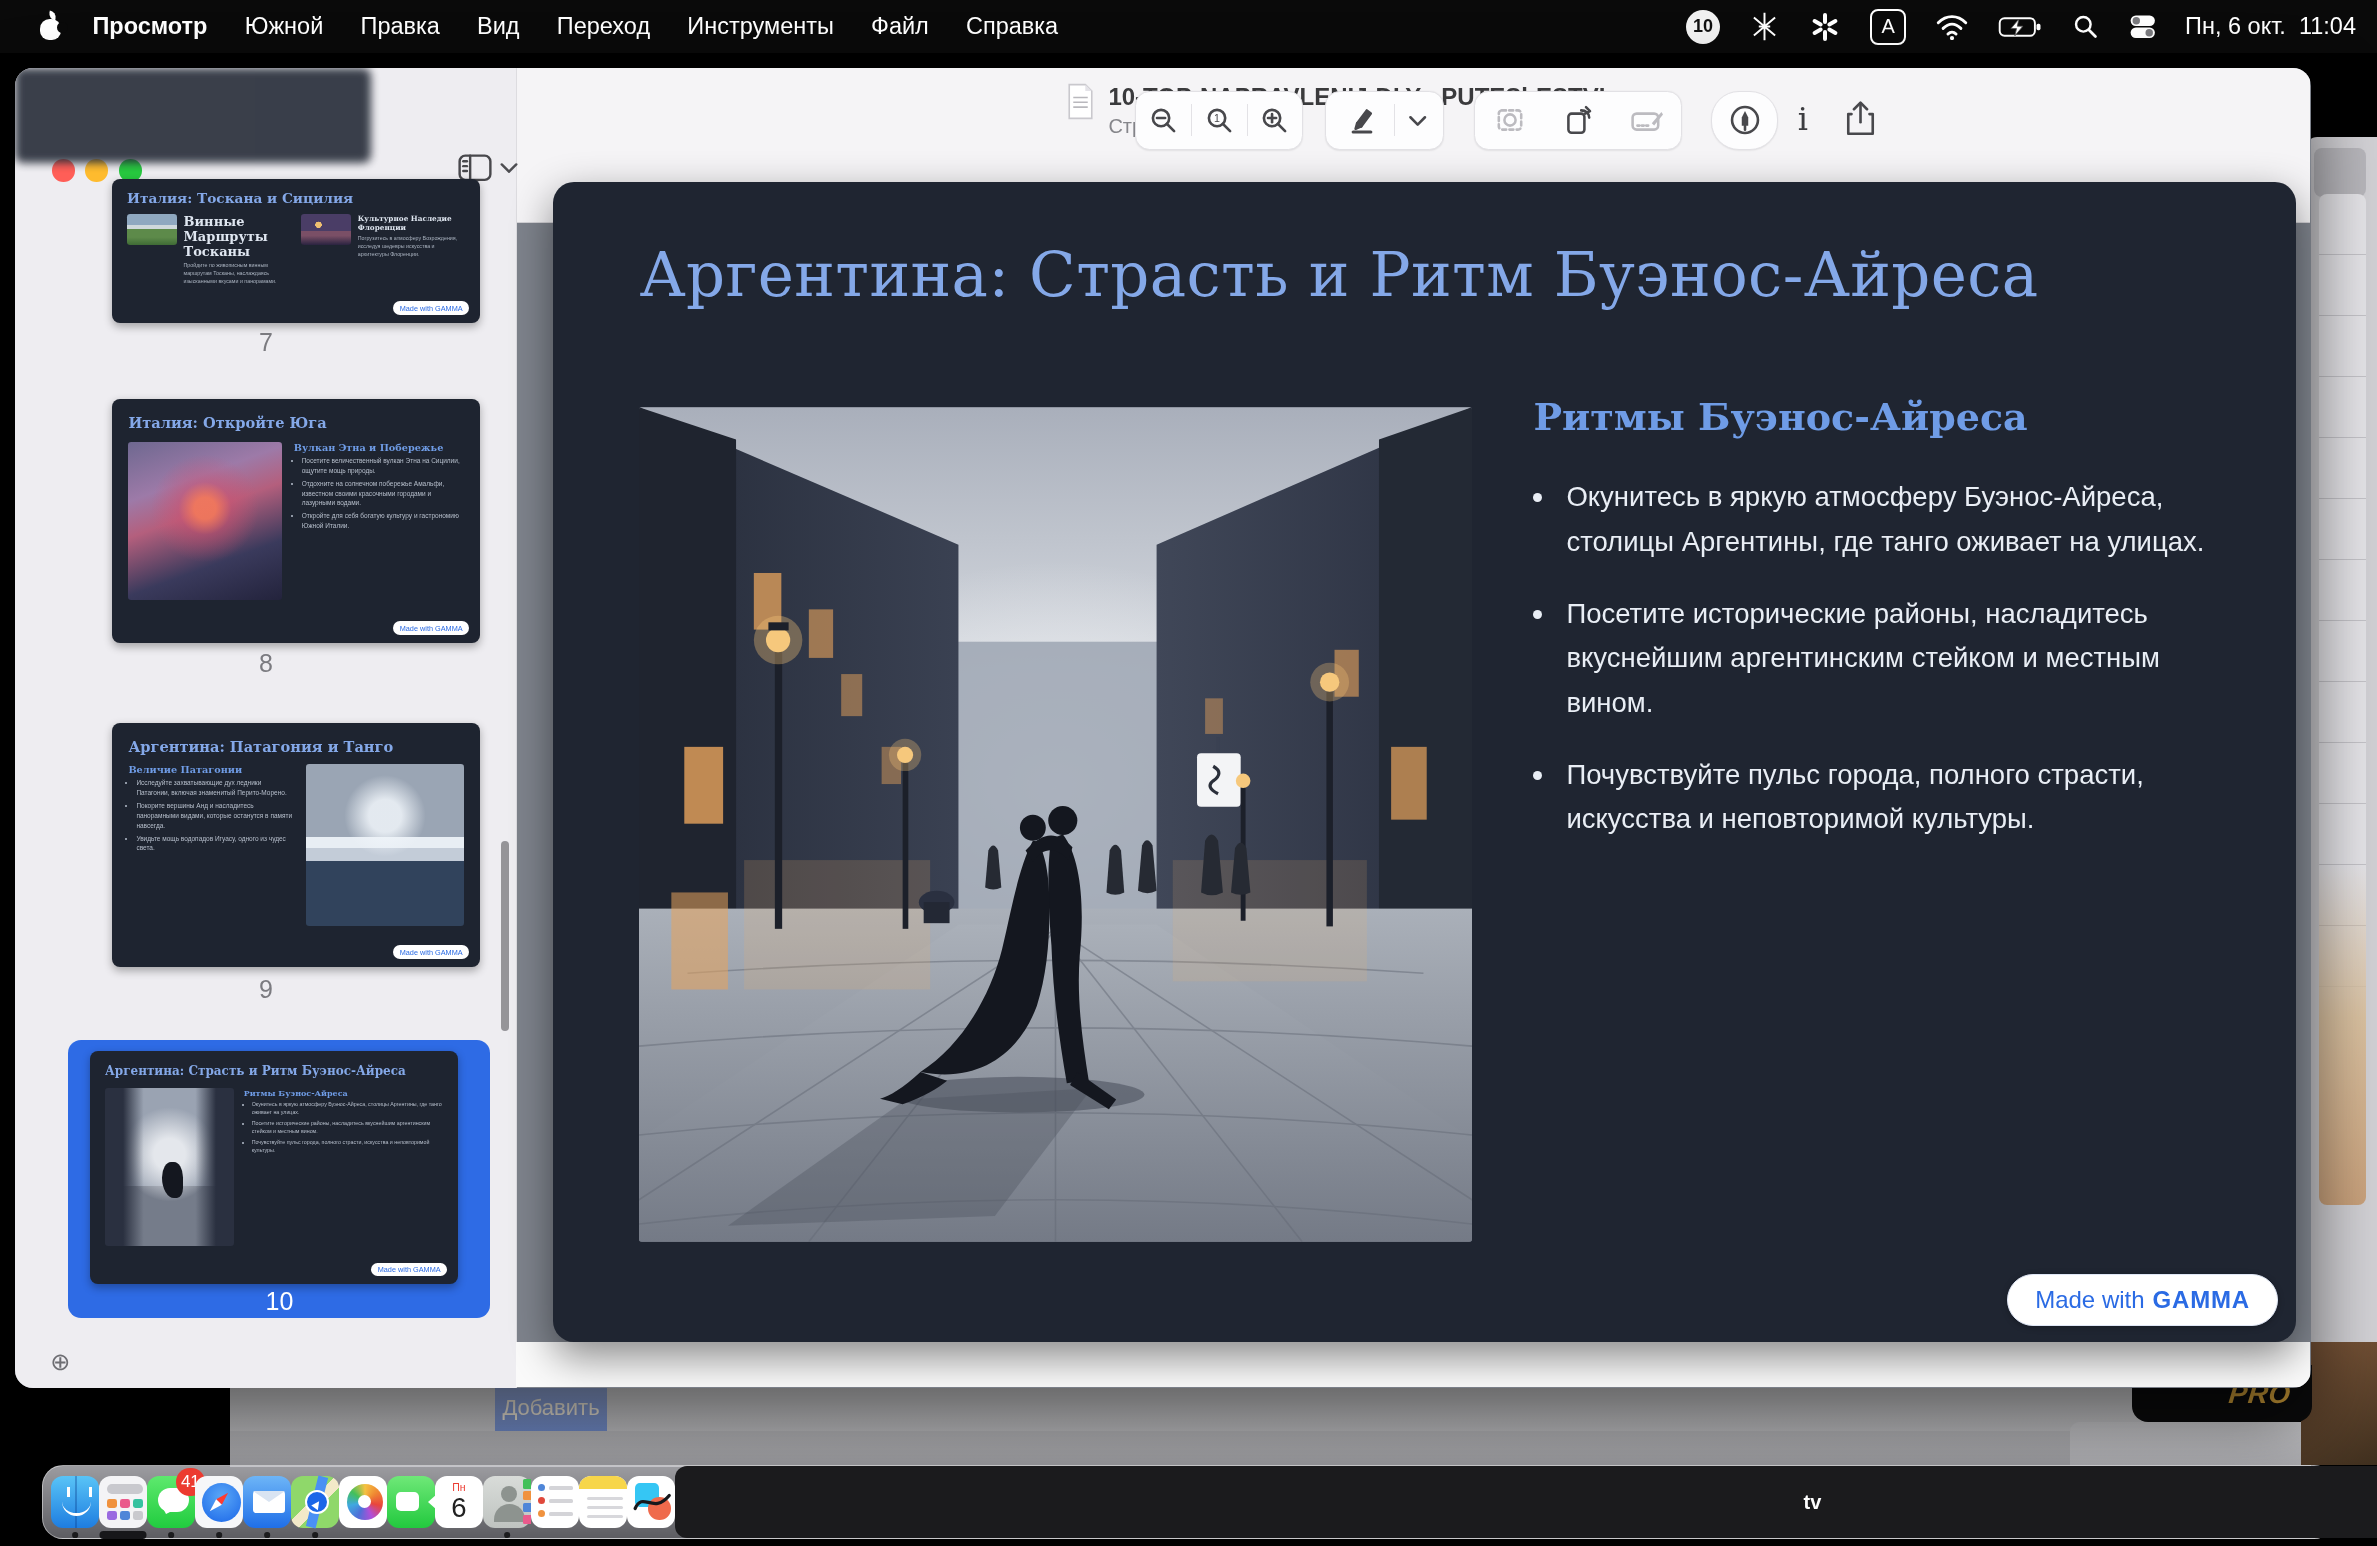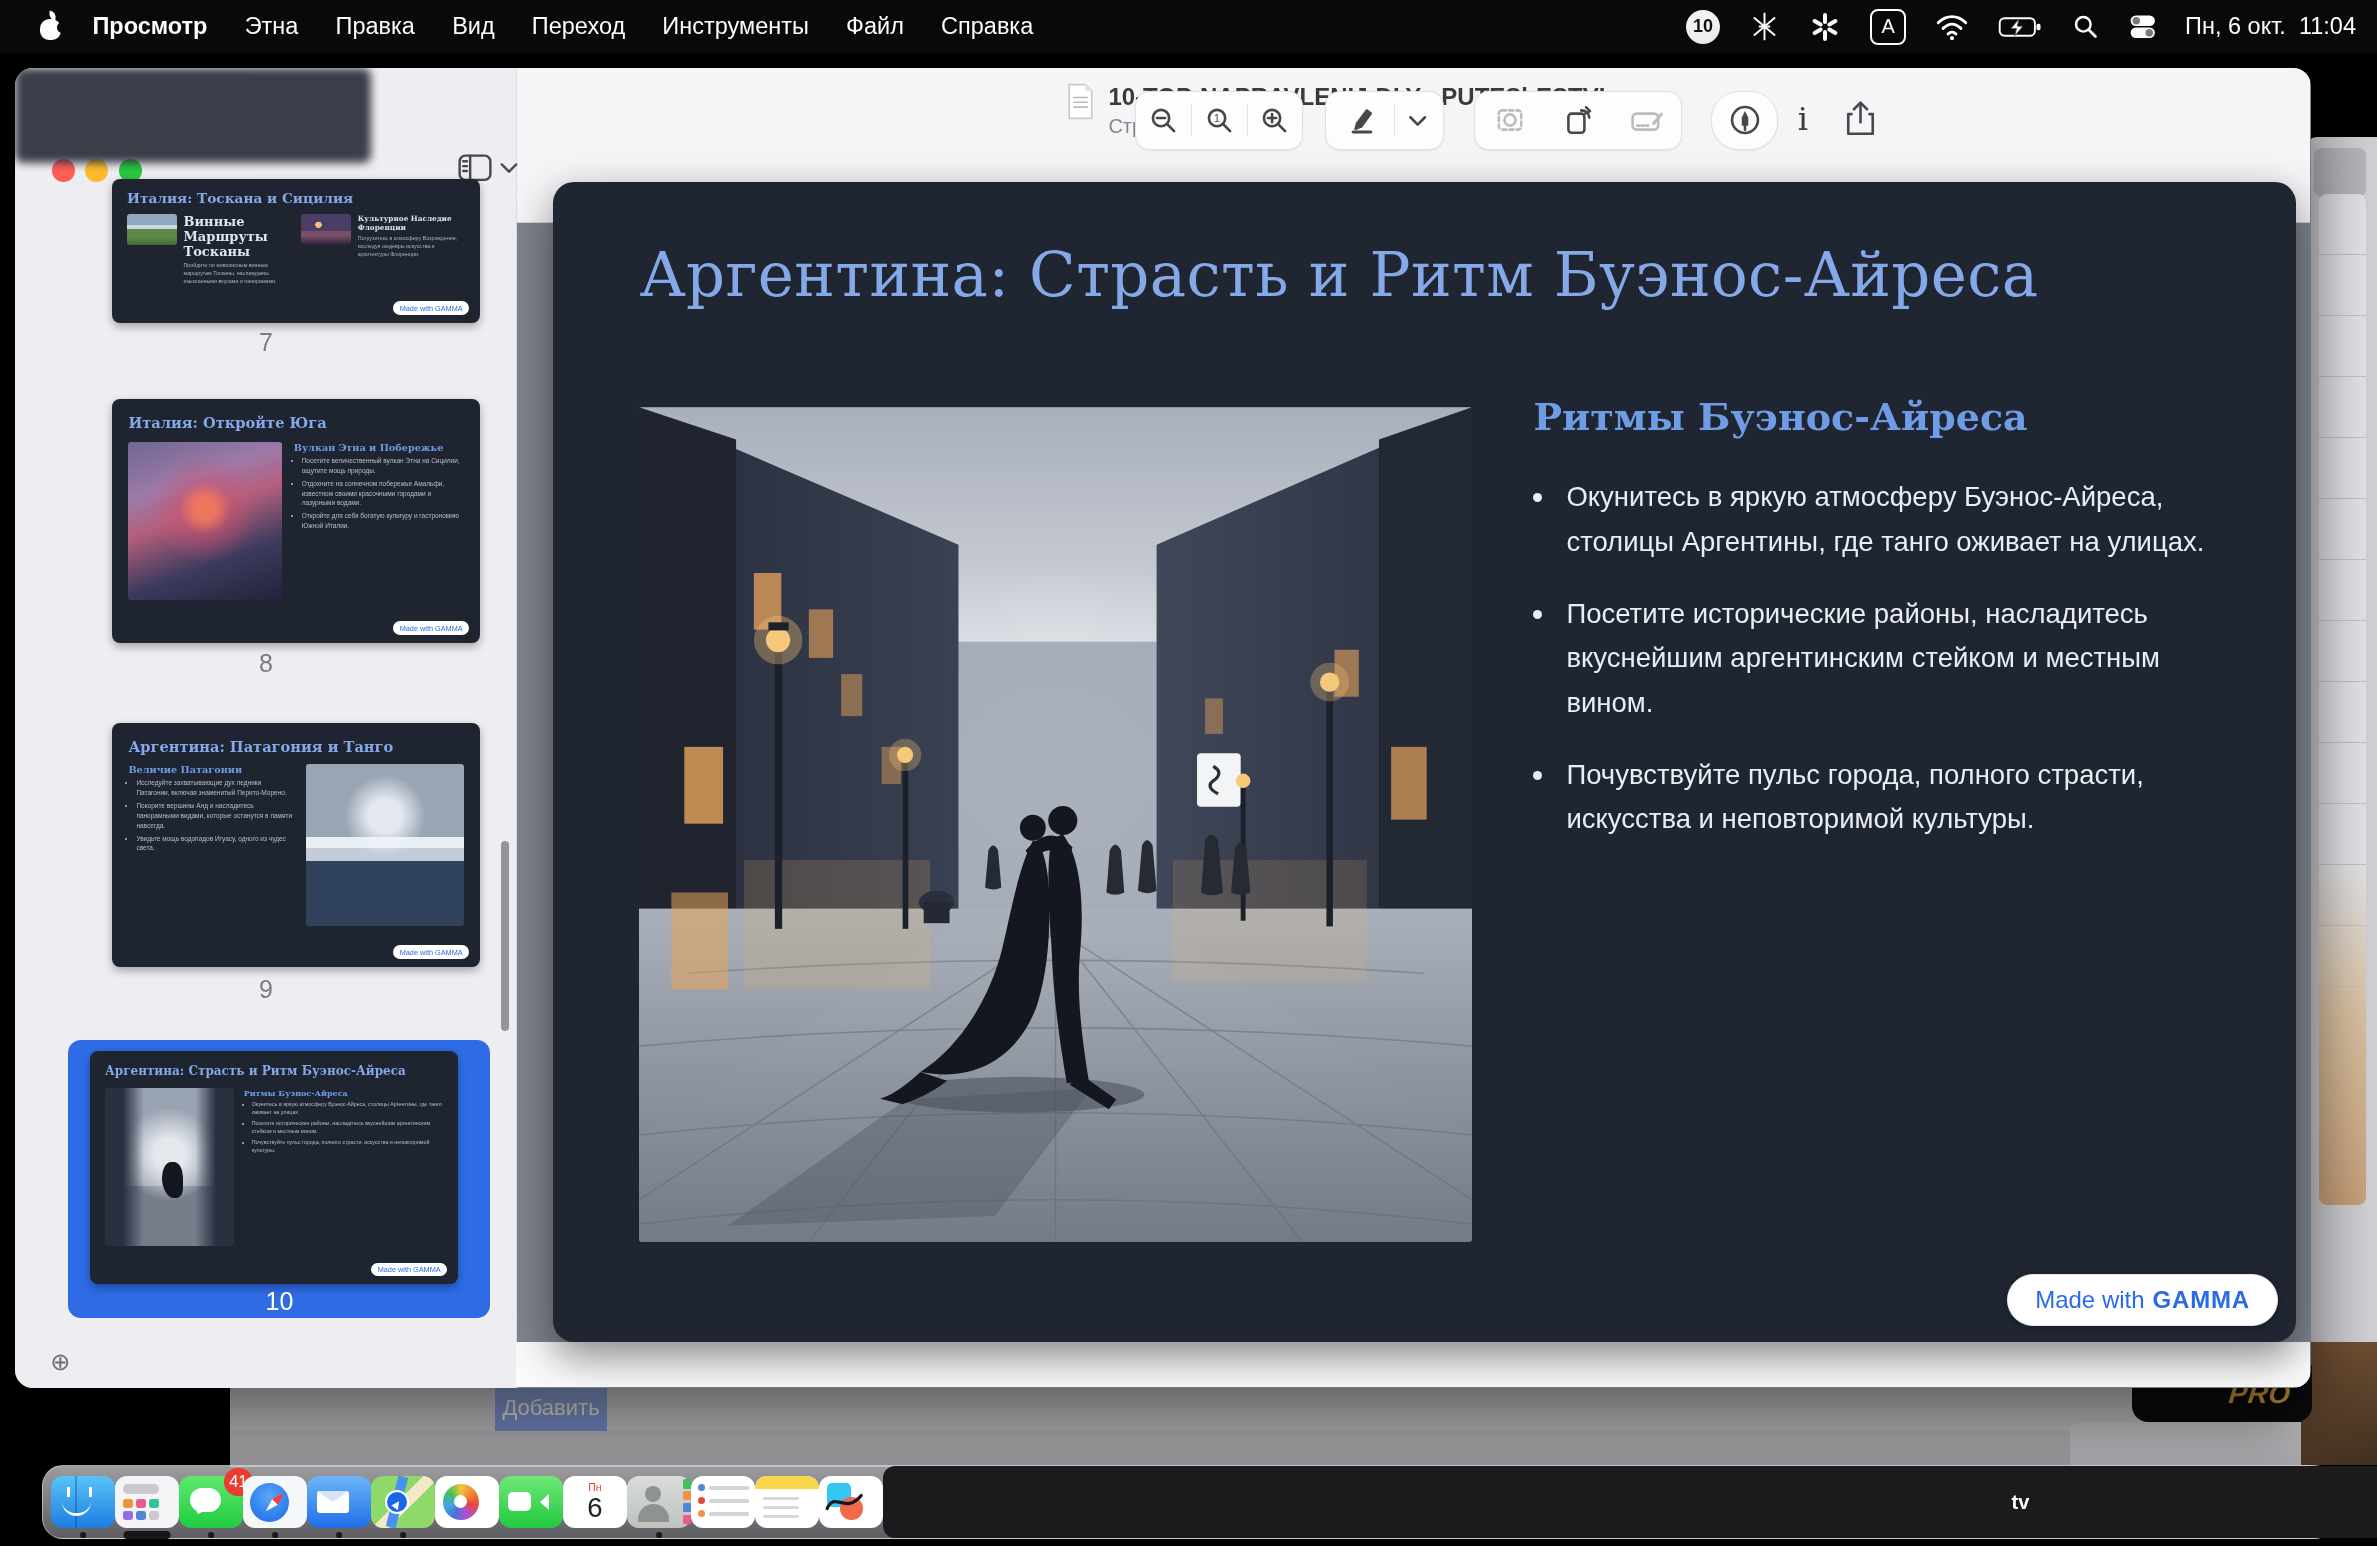--- a/index.html
+++ b/index.html
@@ -85,21 +85,21 @@
   .s-bullet{display:flex;gap:24px;margin-bottom:27.5px;color:#e9eef5;font-size:27.5px;line-height:1.62;}
   .s-dot{flex:none;width:9px;height:9px;border-radius:50%;background:#e9eef5;margin-top:18px;}
   #gamma-badge{position:absolute;right:18px;bottom:16px;height:50px;padding:0 27.5px;background:#fff;border:1.6px solid #dfe6f5;border-radius:26px;display:flex;align-items:center;gap:8px;box-shadow:0 1.6px 6.5px rgba(0,0,0,.25);}
   #gamma-badge .pre{color:#2b6be4;font-size:24px;}
   #gamma-badge .brand{color:#2b6be4;font-size:24px;font-weight:800;letter-spacing:0.8px;}
 
   
   #dock{left:42px;top:1465px;width:2293px;height:74px;border-radius:21px;
         background:linear-gradient(rgba(216,216,222,.72),rgba(150,150,158,.62));
         border:0.8px solid rgba(255,255,255,.45);display:flex;align-items:center;justify-content:space-evenly;padding:0 8px;box-sizing:border-box;}
-  .di{position:relative;width:64px;height:52px;border-radius:12px;flex:none;}
+  .di{position:relative;width:48px;height:52px;border-radius:12px;flex:none;}
   .runsdot{position:absolute;left:50%;bottom:-9.7px;width:5.7px;height:5.7px;border-radius:50%;background:#1c1c1e;transform:translateX(-50%);}
   .runbar{position:absolute;left:50%;bottom:-10.5px;width:47px;height:7.3px;border-radius:4px;background:#17171a;transform:translateX(-50%);}
   .nbadge{position:absolute;top:-8px;right:-9.7px;min-width:27.5px;height:27.5px;border-radius:13.7px;background:#ec3b30;color:#fff;font-size:17px;display:flex;align-items:center;justify-content:center;padding:0 4.9px;box-sizing:border-box;}
   .dcenter{display:flex;align-items:center;justify-content:center;width:100%;height:100%;}
 
   
   .i-finder{background:linear-gradient(#59c4f7,#1e7de0);}
   .i-finder .face{position:absolute;left:11.3px;top:13px;width:29px;height:24px;border-bottom:3.2px solid #fff;border-radius:0 0 14.6px 14.6px;}
   .i-finder .eyes{position:absolute;left:16px;top:11.3px;width:19.4px;height:9.7px;border-left:3.2px solid #fff;border-right:3.2px solid #fff;}
   .i-finder .split{position:absolute;left:24px;top:0;width:2.4px;height:52px;background:rgba(10,60,140,.35);}
@@ -153,21 +153,21 @@
 <div id="screen">
 
   <div id="menubar" class="abs">
     <div class="mb-left">
       <div class="apple">
           <div class="body"></div>
           <div class="bite"></div>
           <div class="leaf"></div>
         </div>
       <span class="mb-item mb-app">Просмотр</span>
-      <span class="mb-item">Этна</span>
+      <span class="mb-item">Южной</span>
       <span class="mb-item">Правка</span>
       <span class="mb-item">Вид</span>
       <span class="mb-item">Переход</span>
       <span class="mb-item">Инструменты</span>
       <span class="mb-item">Файл</span>
       <span class="mb-item">Справка</span>
     </div>
     <div class="mb-right">
       <span class="st-ico badge10">10</span>
       <span class="st-ico">

